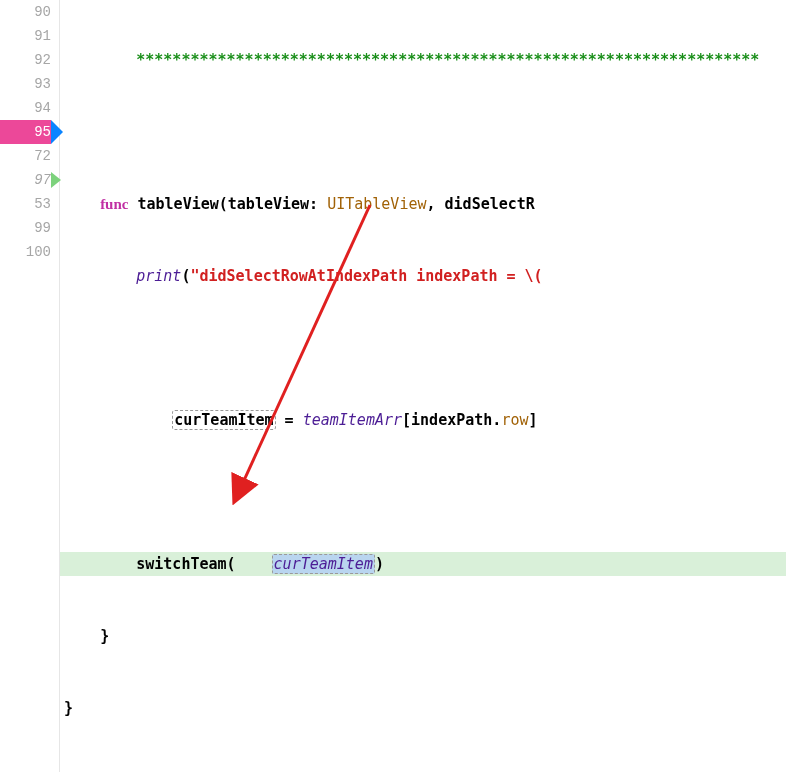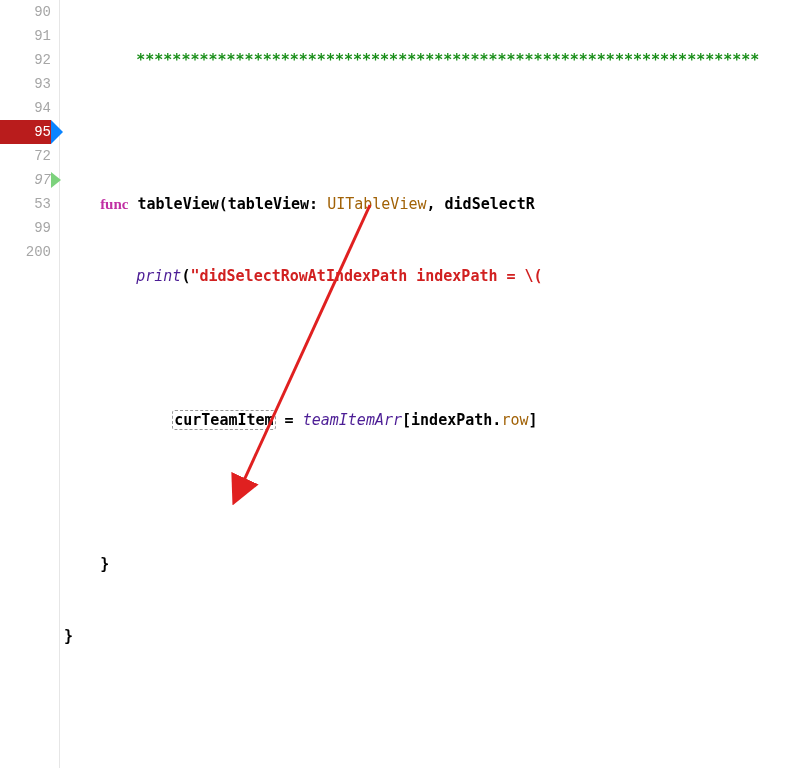--- a/index.html
+++ b/index.html
@@ -20,21 +20,21 @@
     text-align: right;
     padding-right: 8px;
     color: #a6a6a6;
     user-select: none;
     font-size: 14px;
     line-height: 24px;
     border-right: 1px solid #e6e6e6;
   }
   .gutter .ln { height: 24px; }
   .gutter .ln.active {
-    background: #b91c1c;
+    background: #ec4899;
     color: #fff;
     position: relative;
   }
   .gutter .ln.active::after {
     content: "";
     position: absolute;
     right: -12px; top: 0;
     width: 0; height: 0;
     border-top: 12px solid transparent;
     border-bottom: 12px solid transparent;
@@ -93,30 +93,31 @@
     <div class="ln">90</div>
     <div class="ln">91</div>
     <div class="ln">92</div>
     <div class="ln">93</div>
     <div class="ln">94</div>
     <div class="ln active">95</div>
     <div class="ln">72</div>
     <div class="ln step">97</div>
     <div class="ln">53</div>
     <div class="ln">99</div>
-    <div class="ln">200</div>
+    <div class="ln">100</div>
   </div>
   <div class="code">
     <div class="row">        <span class="c-comment">*********************************************************************</span></div>
     <div class="row"></div>
     <div class="row">    <span class="c-kw">func</span> <span class="c-fn">tableView</span><span class="c-plain">(</span><span class="c-plain">tableView</span><span class="c-plain">: </span><span class="c-type">UITableView</span><span class="c-plain">, </span><span class="c-plain">didSelectR</span></div>
     <div class="row">        <span class="c-ident">print</span><span class="c-plain">(</span><span class="c-str">"didSelectRowAtIndexPath indexPath = \(</span></div>
     <div class="row"></div>
     <div class="row">        <span class="boxed c-plain">curTeamItem</span><span class="c-plain"> = </span><span class="c-ident">teamItemArr</span><span class="c-plain">[</span><span class="c-plain">indexPath</span><span class="c-plain">.</span><span class="c-type">row</span><span class="c-plain">]</span></div>
     <div class="row"></div>
+    <div class="row hl">        <span class="c-plain">switchTeam</span><span class="c-plain">(</span><span class="boxed sel c-ident" id="arrow-start">curTeamItem</span><span class="c-plain">)</span></div>
     <div class="row">    <span class="c-plain">}</span></div>
     <div class="row"><span class="c-plain">}</span></div>
     <div class="row"></div>
   </div>
 </div>
 
 <svg class="arrow-svg" width="786" height="772">
   <defs>
     <marker id="ah" markerWidth="10" markerHeight="10" refX="8" refY="5" orient="auto">
       <path d="M0 0 L10 5 L0 10 Z" fill="#e02020"></path>

